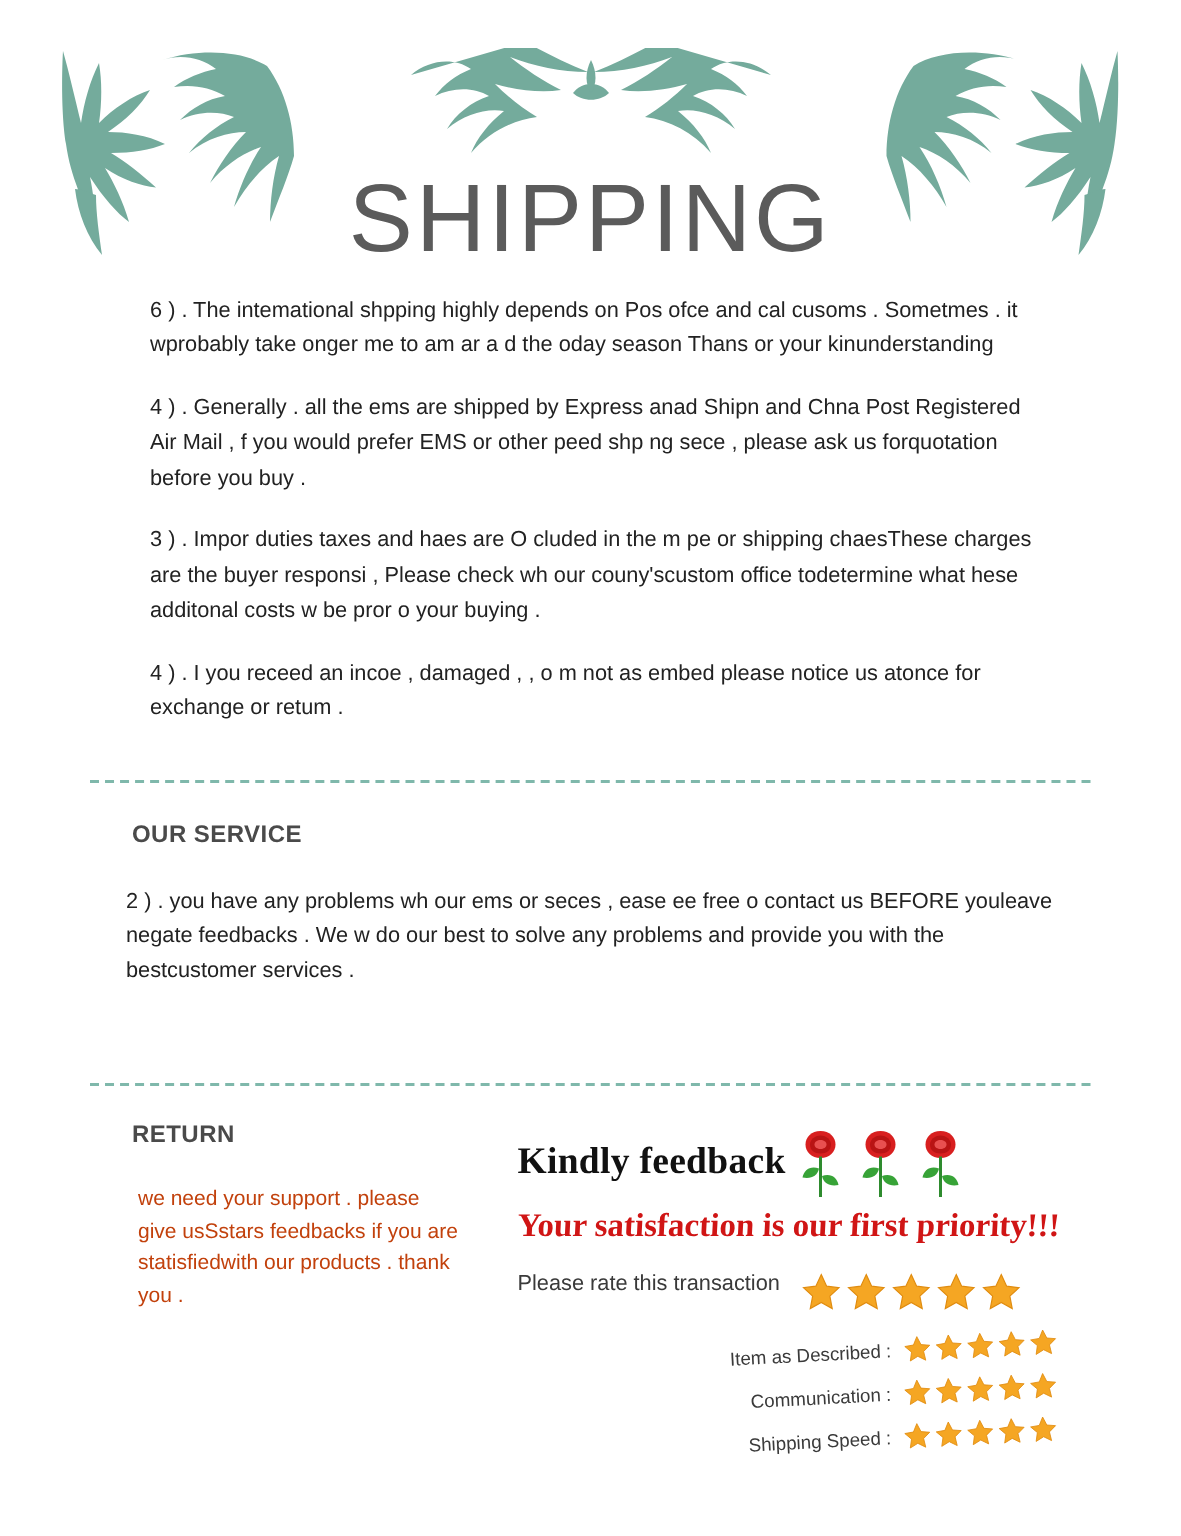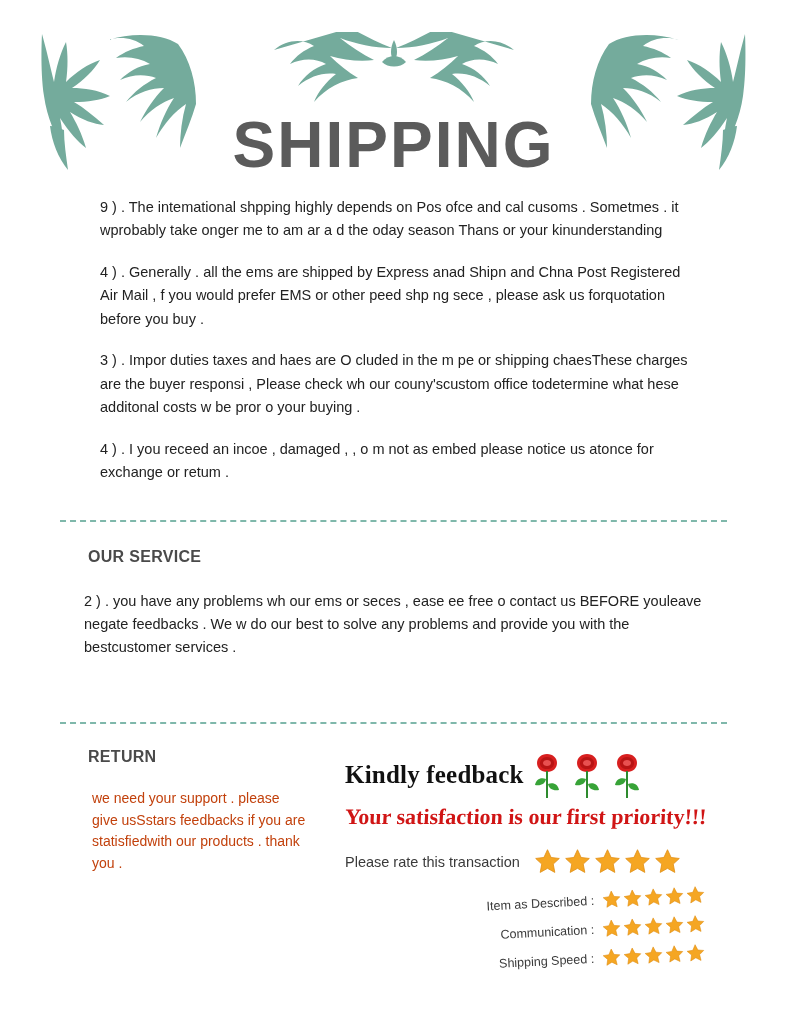--- a/index.html
+++ b/index.html
@@ -47,21 +47,21 @@
 
   
   .title {
     position: absolute;
     top: 108px;
     left: 0;
     width: 787px;
     text-align: center;
     font-size: 64px;
     letter-spacing: 2px;
-    font-weight: 700;
+    font-weight: 400;
     color: #5b5b5b;
     font-family: "Liberation Sans", sans-serif;
   }
 
   
   .content {
     position: absolute;
     top: 196px;
     left: 100px;
     width: 600px;
@@ -149,21 +149,21 @@
     font-weight: bold;
     color: #d01515;
     letter-spacing: 0px;
     transform: skewX(-3deg);
     white-space: nowrap;
   }
 
   .rate-row {
     margin-top: 18px;
     display: flex;
-    align-items: center;
+    align-items: flex-start;
     gap: 14px;
   }
   .rate-label {
     font-size: 14.5px;
     color: #3a3a3a;
   }
   .stars-big { display: flex; gap: 3px; }
   .stars-big .star { width: 27px; height: 27px; }
   .stars-small { display: flex; gap: 2px; }
   .stars-small .star { width: 19px; height: 19px; }
@@ -217,21 +217,21 @@
         <path d="M4 4 C4 4 2 40 6 66 C9 88 18 106 24 118 C26 110 24 98 22 88 C31 102 40 112 48 118 C44 104 38 92 32 82 C44 90 56 94 66 95 C56 86 46 78 36 72 C50 72 62 70 72 66 C60 60 46 58 34 58 C46 50 56 40 62 30 C50 34 38 42 28 52 C30 38 30 24 28 12 C22 24 18 38 16 52 C12 36 8 18 4 4 Z"></path>
         <path d="M70 10 C82 6 96 8 106 16 C96 18 86 22 78 28 C90 26 102 28 112 34 C100 36 90 42 82 50 C94 44 108 44 118 48 C106 54 96 62 88 72 C100 62 114 58 126 58 C116 68 108 80 102 92 C112 80 124 72 136 68 C128 80 122 94 118 108 C126 94 136 82 148 74 C144 88 142 104 142 118 C148 102 154 88 158 74 C158 52 152 30 140 14 C124 4 96 2 70 10 Z"></path>
         <path d="M12 96 C14 112 20 128 30 140 C28 126 26 112 26 100 C20 98 16 96 12 96 Z"></path>
       </g>
     </svg>
   </div>
 
   <div class="title">SHIPPING</div>
 
   <div class="content">
-    <p class="para">9 ) . The intemational shpping highly depends on Pos ofce and cal cusoms . Sometmes . it wprobably take onger me to am ar a d the oday season Thans or your kinunderstanding</p>
+    <p class="para">6 ) . The intemational shpping highly depends on Pos ofce and cal cusoms . Sometmes . it wprobably take onger me to am ar a d the oday season Thans or your kinunderstanding</p>
     <p class="para">4 ) . Generally . all the ems are shipped by Express anad Shipn and Chna Post Registered Air Mail , f you would prefer EMS or other peed shp ng sece , please ask us forquotation before you buy .</p>
     <p class="para">3 ) . Impor duties taxes and haes are O cluded in the m pe or shipping chaesThese charges are the buyer responsi , Please check wh our couny'scustom office todetermine what hese additonal costs w be pror o your buying .</p>
     <p class="para">4 ) . I you receed an incoe , damaged , , o m not as embed please notice us atonce for exchange or retum .</p>
   </div>
 
   <div class="dashed dashed-1"></div>
 
   <div class="section-head head-service">OUR SERVICE</div>
   <div class="service-block">
     <p class="para">2 ) . you have any problems wh our ems or seces , ease ee free o contact us BEFORE youleave negate feedbacks . We w do our best to solve any problems and provide you with the bestcustomer services .</p>

